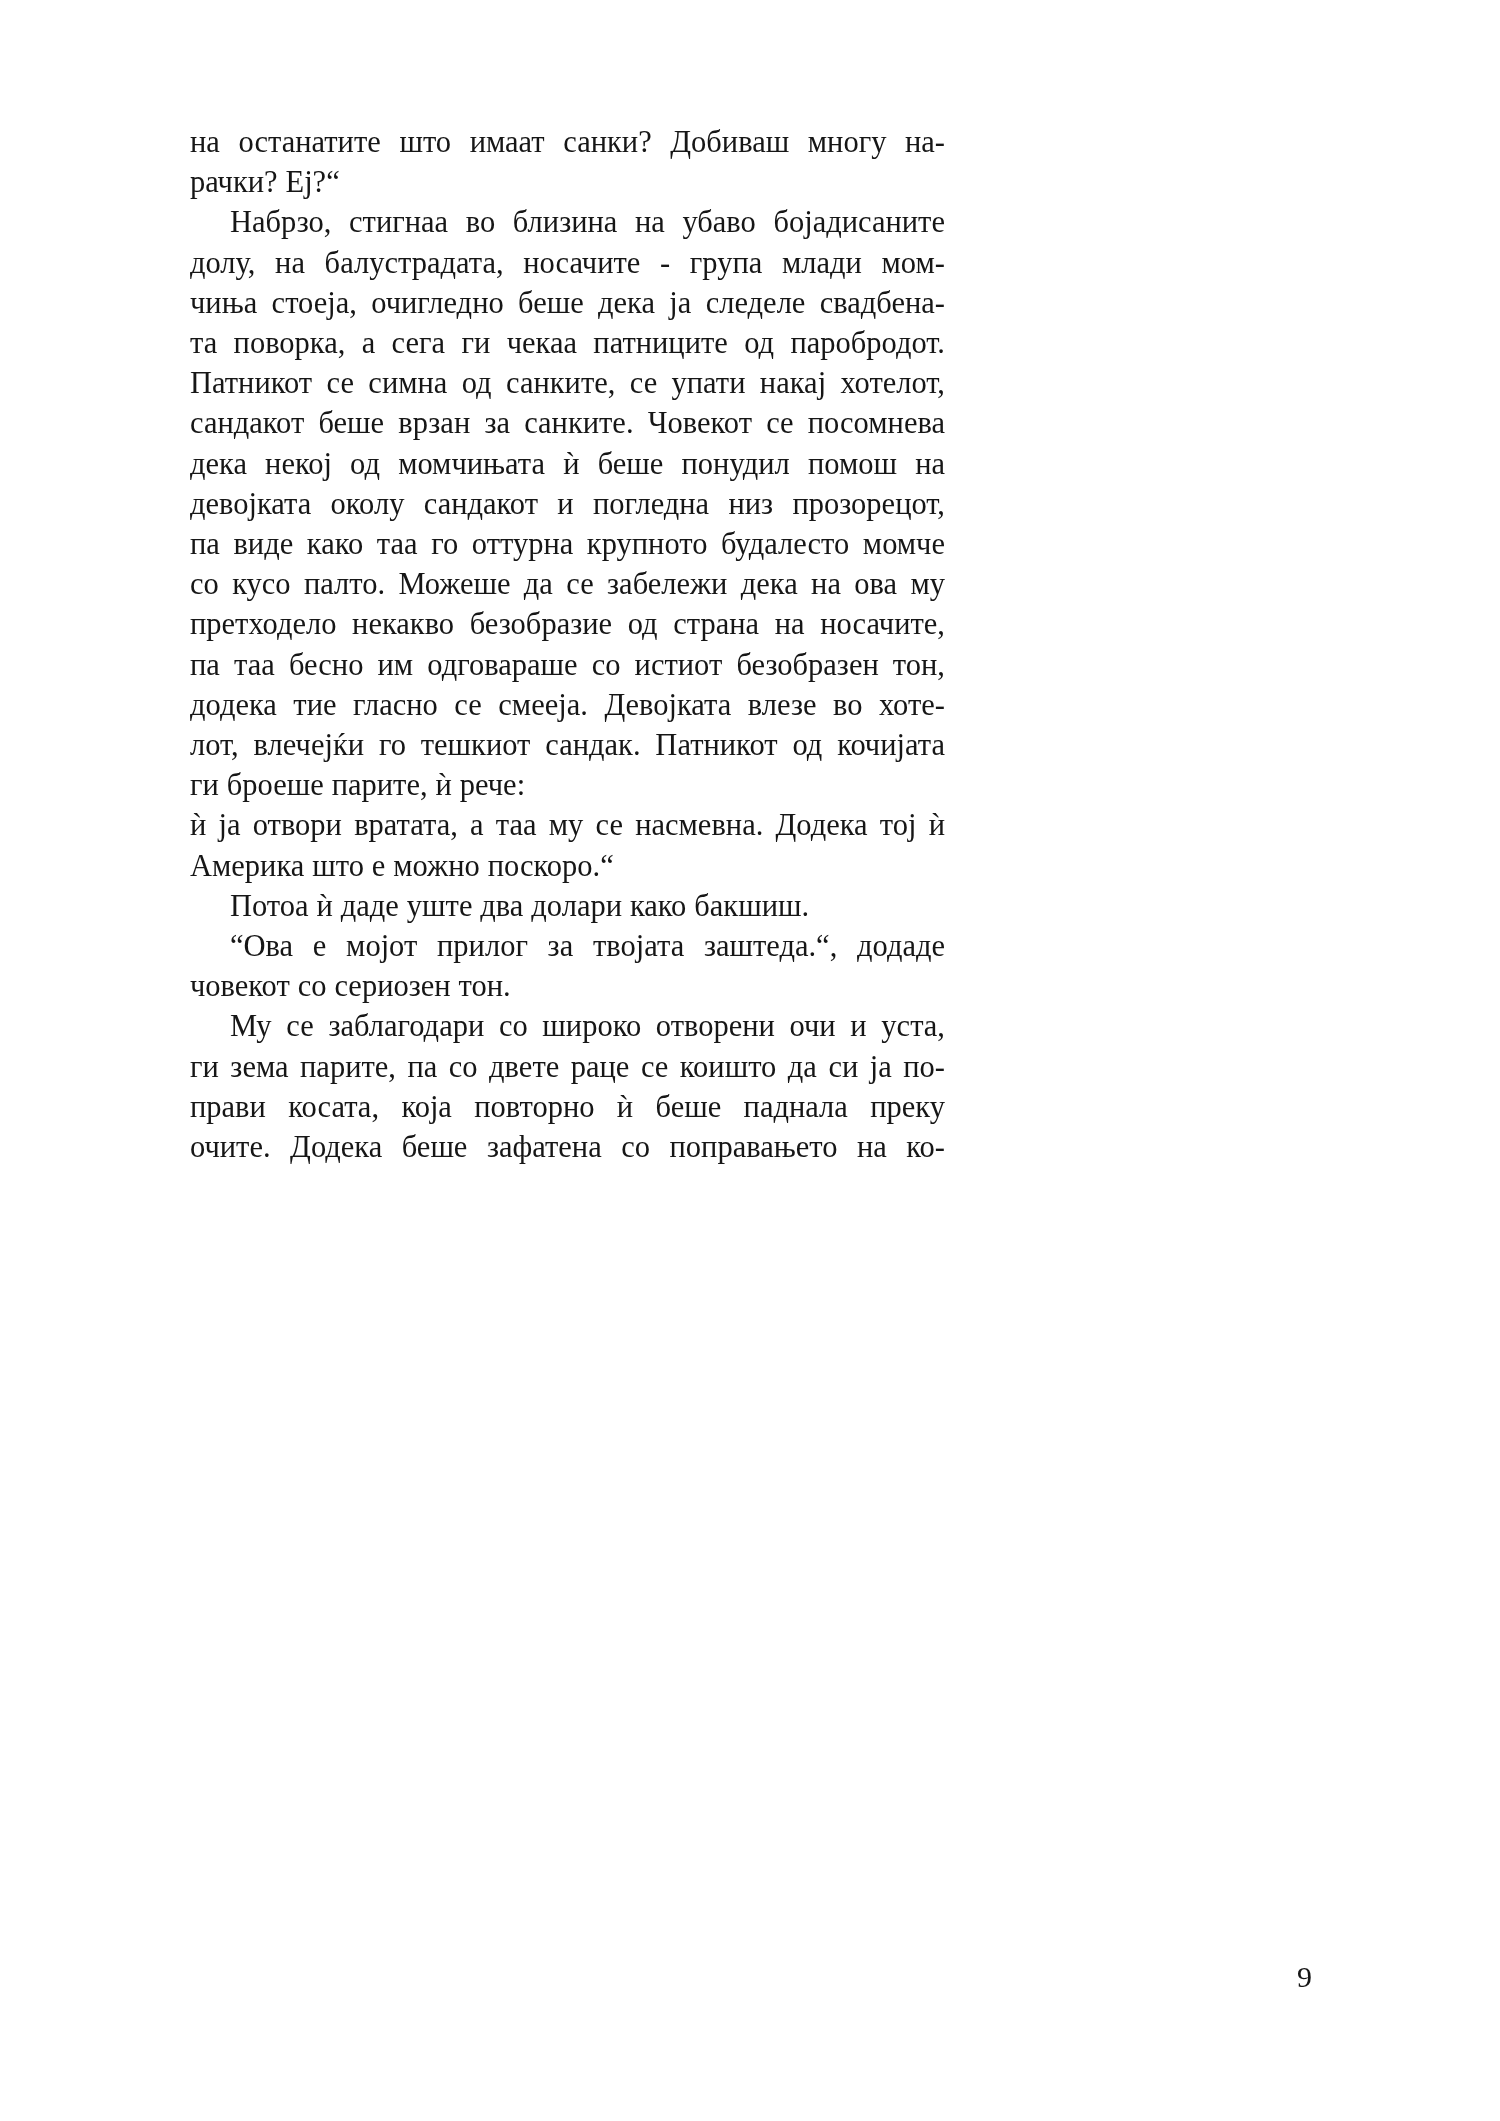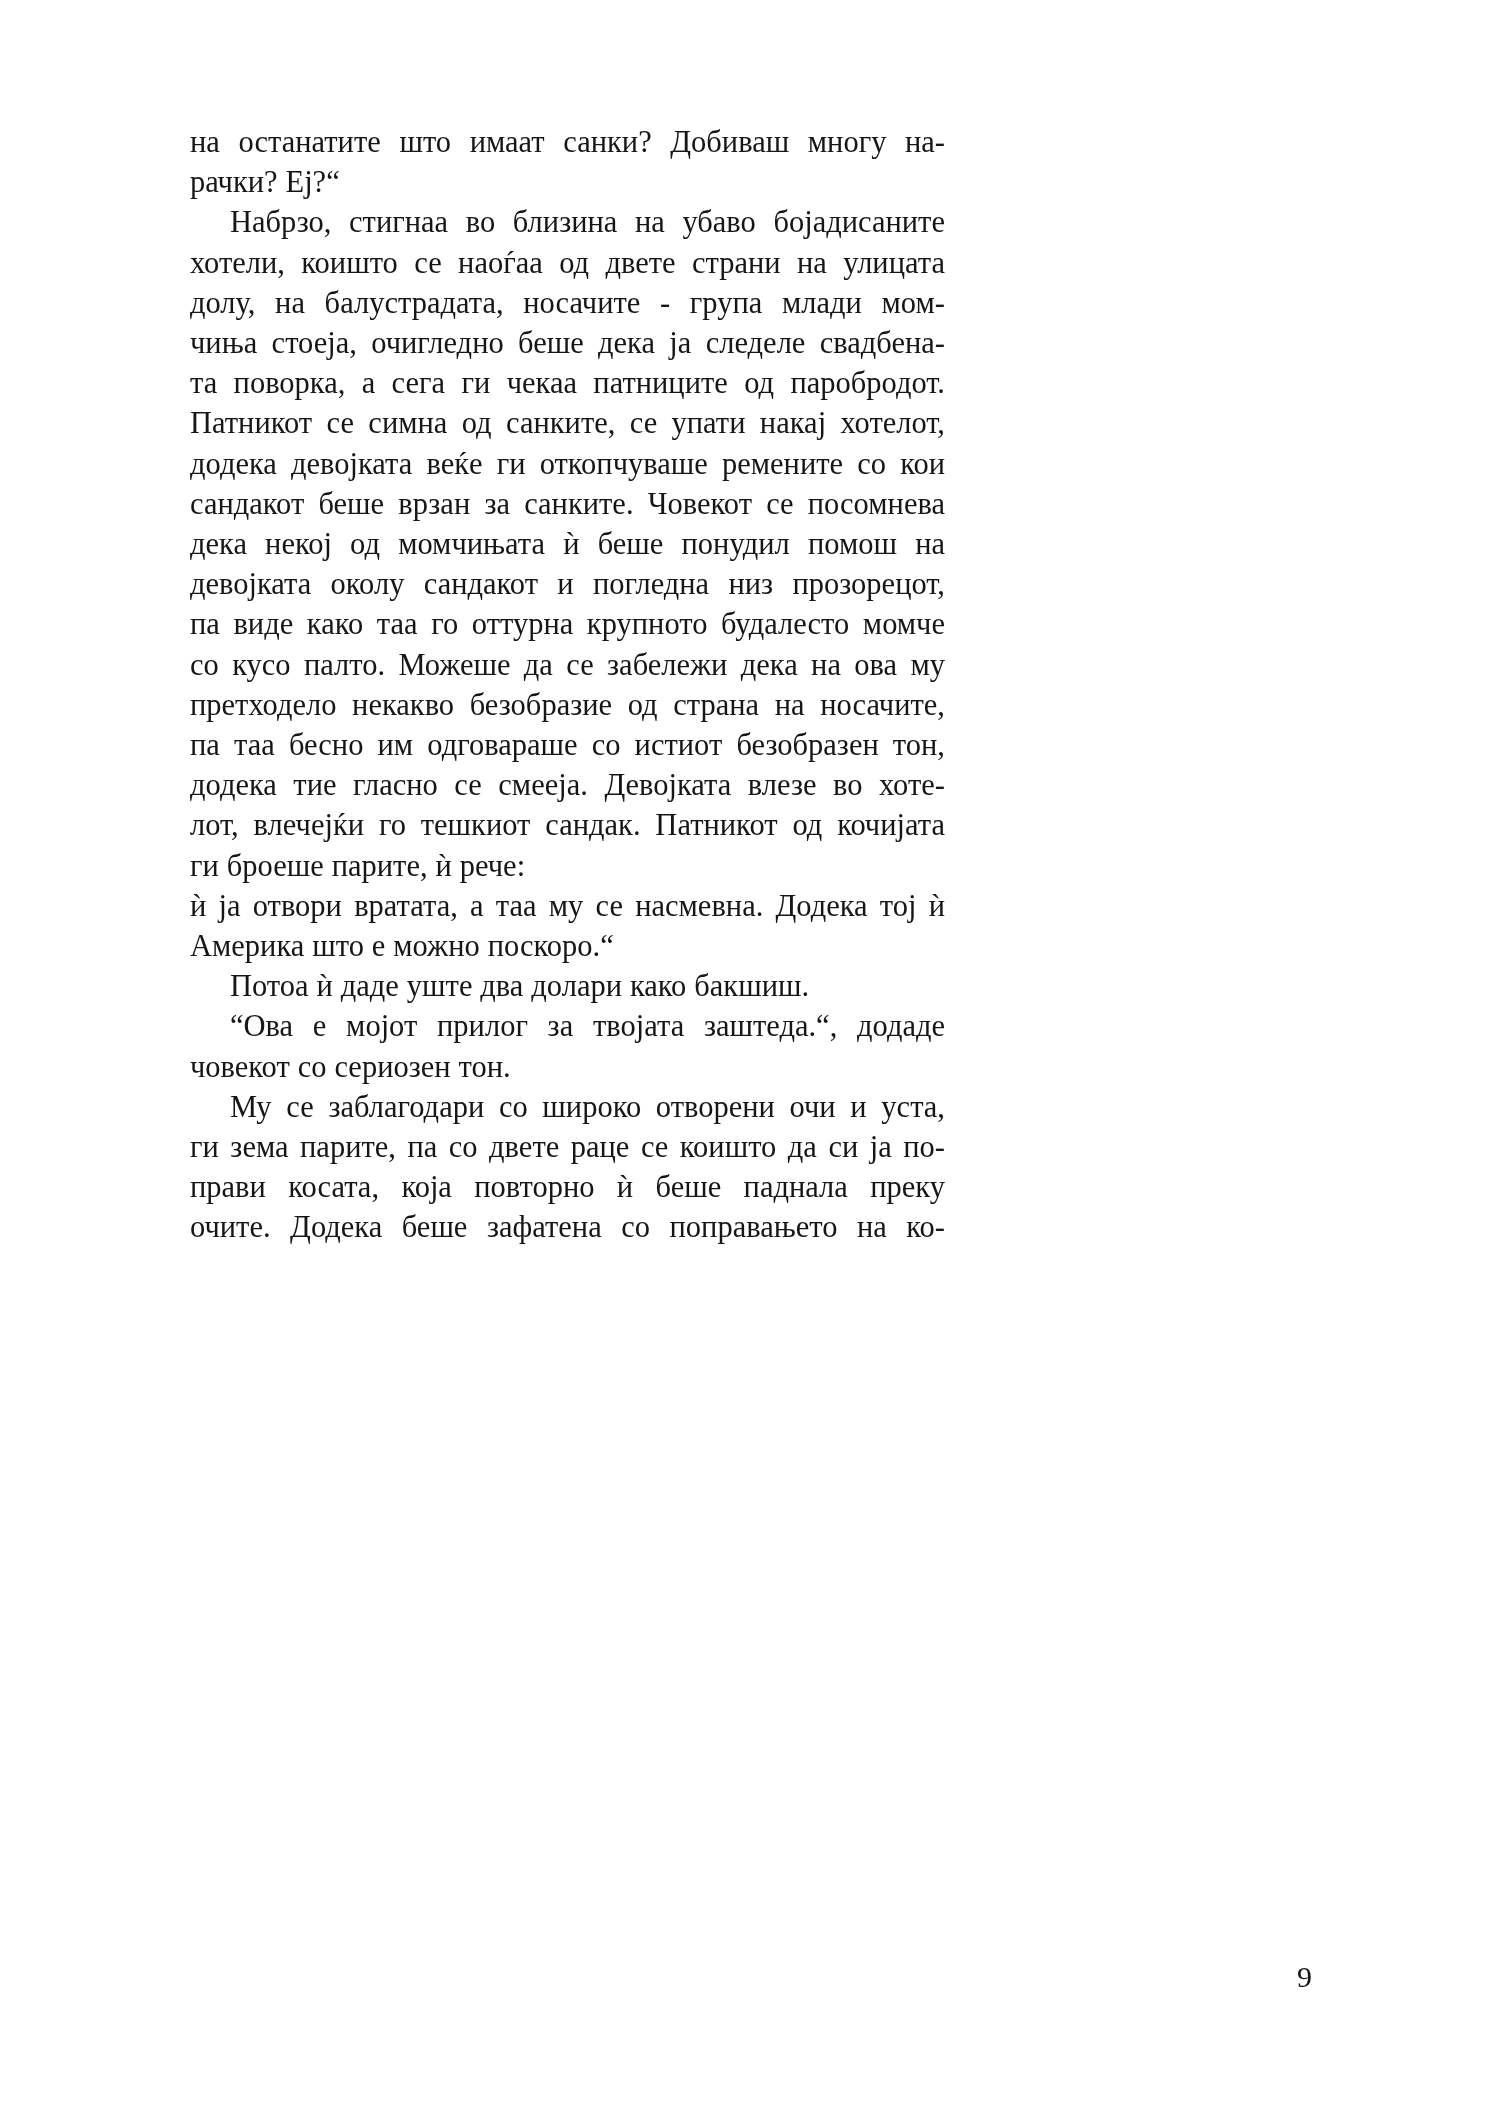--- a/index.html
+++ b/index.html
@@ -76,26 +76,24 @@
   <div class="text-column">
 
     <div class="para">
       <span class="line">на останатите што имаат санки? Добиваш многу на-</span>
       <span class="line last">рачки? Еј?“</span>
     </div>
 
 
     <div class="para">
       <span class="line indent">Набрзо, стигнаа во близина на убаво бојадисаните</span>
-      <span class="line">хотели, коишто се наоѓаа од двете страни на улицата</span>
       <span class="line">долу, на балустрадата, носачите - група млади мом-</span>
       <span class="line">чиња стоеја, очигледно беше дека ја следеле свадбена-</span>
       <span class="line">та поворка, а сега ги чекаа патниците од паробродот.</span>
       <span class="line">Патникот се симна од санките, се упати накај хотелот,</span>
-      <span class="line">додека девојката веќе ги откопчуваше ремените со кои</span>
       <span class="line">сандакот беше врзан за санките. Човекот се посомнева</span>
       <span class="line">дека некој од момчињата ѝ беше понудил помош на</span>
       <span class="line">девојката околу сандакот и погледна низ прозорецот,</span>
       <span class="line">па виде како таа го оттурна крупното будалесто момче</span>
       <span class="line">со кусо палто. Можеше да се забележи дека на ова му</span>
       <span class="line">претходело некакво безобразие од страна на носачите,</span>
       <span class="line">па таа бесно им одговараше со истиот безобразен тон,</span>
       <span class="line">додека тие гласно се смееја. Девојката влезе во хоте-</span>
       <span class="line">лот, влечејќи го тешкиот сандак. Патникот од кочијата</span>
       <span class="line last">ги броеше парите, ѝ рече:</span>

